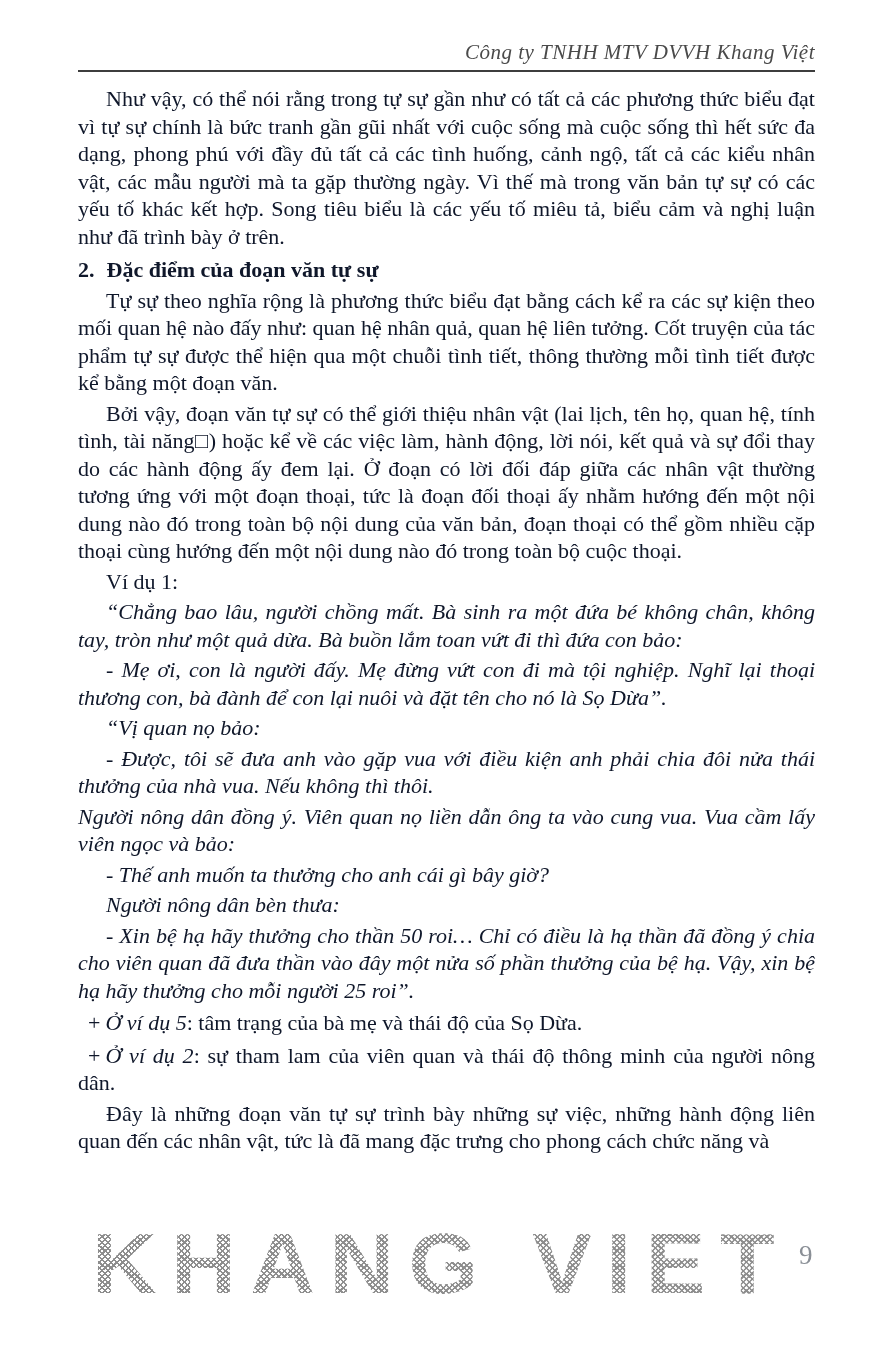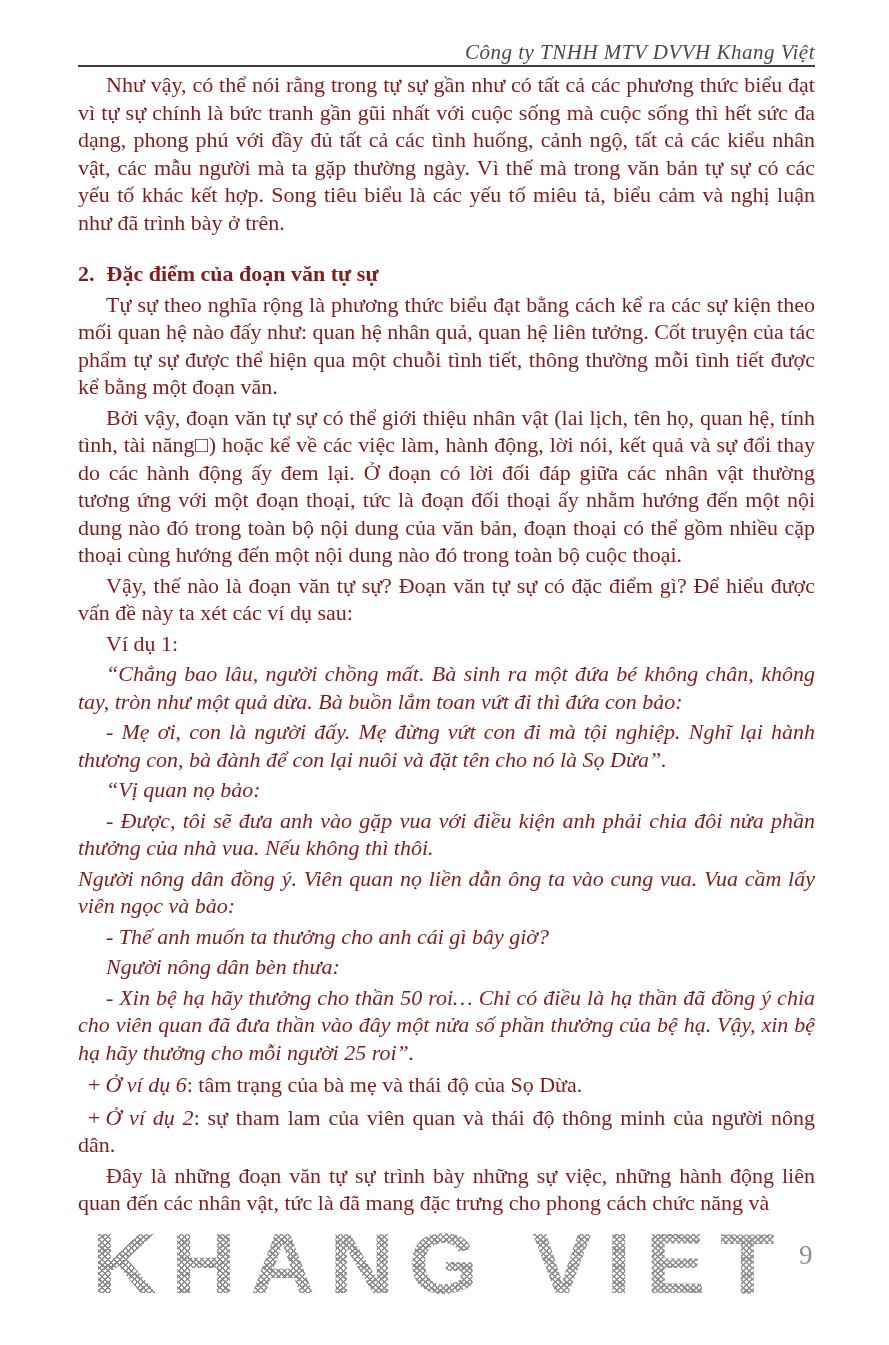--- a/index.html
+++ b/index.html
@@ -14,39 +14,40 @@
     width: 889px; height: 1345px;
     padding: 40px 74px 0 78px;
   }
   
   .page-header {
     text-align: right;
     font-style: italic;
     font-size: 21px;
     color: #4a4a4a;
     letter-spacing: 0.5px;
+    padding-bottom: 5px;
     border-bottom: 2px solid #3d3d3d;
-    margin-bottom: 4px;
+    margin-bottom: 13px;
   }
   
   .doc-body {
     position: relative;
     z-index: 1;
     font-size: 22px;
     line-height: 27.5px;
-    color: #7f1d1d;
+    color: #0f172a;
   }
   .doc-body p { text-align: justify; margin-bottom: 3px; }
   .indent   { text-indent: 28px; }
   .noindent { text-indent: 0; }
   .it       { font-style: italic; }
   .section-heading {
     font-weight: bold;
     text-indent: 0;
-    margin: 24px 0 4px 0;
+    margin: 6px 0 4px 0;
     text-align: left !important;
   }
   .section-heading .num { margin-right: 12px; }
   .plus-item { text-indent: 10px; margin: 5px 0 5px 0; }
   .plus-item .plus-sign { margin-right: 5px; }
   .label-line { text-align: right; }
   
   .watermark {
     position: absolute;
     left: 92px; top: 1214px;
@@ -87,43 +88,42 @@
   <div class="doc-body">
 
     <p class="indent">Như vậy, có thể nói rằng trong tự sự gần như có tất cả các phương thức biểu đạt vì tự sự chính là bức tranh gần gũi nhất với cuộc sống mà cuộc sống thì hết sức đa dạng, phong phú với đầy đủ tất cả các tình huống, cảnh ngộ, tất cả các kiểu nhân vật, các mẫu người mà ta gặp thường ngày. Vì thế mà trong văn bản tự sự có các yếu tố khác kết hợp. Song tiêu biểu là các yếu tố miêu tả, biểu cảm và nghị luận như đã trình bày ở trên.</p>
 
     <p class="section-heading"><span class="num">2.</span><span>Đặc điểm của đoạn văn tự sự</span></p>
 
     <p class="indent">Tự sự theo nghĩa rộng là phương thức biểu đạt bằng cách kể ra các sự kiện theo mối quan hệ nào đấy như: quan hệ nhân quả, quan hệ liên tưởng.  Cốt truyện của tác phẩm tự sự được thể hiện qua một chuỗi tình tiết, thông thường mỗi tình tiết được kể bằng một đoạn văn.</p>
 
     <p class="indent">Bởi vậy, đoạn văn tự sự có thể giới thiệu nhân vật (lai lịch, tên họ, quan hệ, tính tình, tài năng□) hoặc kể về các việc làm, hành động, lời nói, kết quả và sự đổi thay do các hành động ấy đem lại. Ở đoạn có lời đối đáp giữa các nhân vật thường tương ứng với một đoạn thoại, tức là đoạn đối thoại ấy nhằm hướng đến một nội dung nào đó trong toàn bộ nội dung của văn bản, đoạn thoại có thể gồm nhiều cặp thoại cùng hướng đến một nội dung nào đó trong toàn bộ cuộc thoại.</p>
 
-    <p class="indent">Vậy, thế nào là đoạn văn tự sự? Đoạn văn tự sự có đặc điểm gì? Để hiểu được vấn đề này ta xét các ví dụ sau:</p>
 
     <p class="indent label-line">Ví dụ 1:</p>
 
     <p class="indent it">“Chẳng bao lâu, người chồng mất. Bà sinh ra một đứa bé không chân, không tay, tròn như một quả dừa. Bà buồn lắm toan vứt đi thì đứa con bảo:</p>
 
-    <p class="indent it">- Mẹ ơi, con là người đấy. Mẹ đừng vứt con đi mà tội nghiệp. Nghĩ lại hành thương con, bà đành để con lại nuôi và đặt tên cho nó là Sọ Dừa”.</p>
+    <p class="indent it">- Mẹ ơi, con là người đấy. Mẹ đừng vứt con đi mà tội nghiệp. Nghĩ lại thoại thương con, bà đành để con lại nuôi và đặt tên cho nó là Sọ Dừa”.</p>
 
 
     <p class="indent it label-line">“Vị quan nọ bảo:</p>
 
-    <p class="indent it">- Được, tôi sẽ đưa anh vào gặp vua với điều kiện anh phải chia đôi nửa phần thưởng của nhà vua. Nếu không thì thôi.</p>
+    <p class="indent it">- Được, tôi sẽ đưa anh vào gặp vua với điều kiện anh phải chia đôi nửa thái thưởng của nhà vua. Nếu không thì thôi.</p>
 
     <p class="noindent it">Người nông dân đồng ý. Viên quan nọ liền dẫn ông ta vào cung vua. Vua cầm lấy viên ngọc và bảo:</p>
 
     <p class="indent it label-line">- Thế anh muốn ta thưởng cho anh cái gì bây giờ?</p>
 
     <p class="indent it label-line">Người nông dân bèn thưa:</p>
 
     <p class="indent it">- Xin bệ hạ hãy thưởng cho thần 50 roi… Chỉ có điều là hạ thần đã đồng ý chia cho viên quan đã đưa thần vào đây một nửa số phần thưởng của bệ hạ. Vậy, xin bệ hạ hãy thưởng cho mỗi người 25 roi”.</p>
 
 
-    <p class="plus-item"><span class="plus-sign">+</span><span class="it">Ở ví dụ 6</span><span>: tâm trạng của bà mẹ và thái độ của Sọ Dừa.</span></p>
+    <p class="plus-item"><span class="plus-sign">+</span><span class="it">Ở ví dụ 5</span><span>: tâm trạng của bà mẹ và thái độ của Sọ Dừa.</span></p>
 
     <p class="plus-item"><span class="plus-sign">+</span><span class="it">Ở ví dụ 2</span><span>: sự tham lam của viên quan và thái độ thông minh của người nông dân.</span></p>
 
     <p class="indent">Đây là những đoạn văn tự sự trình bày những sự việc, những hành động liên quan đến các nhân vật, tức là đã mang đặc trưng cho phong cách chức năng và</p>
 
   </div>
 
   <div class="watermark">KHANG VIET</div>
 
   <div class="page-number">9</div>

